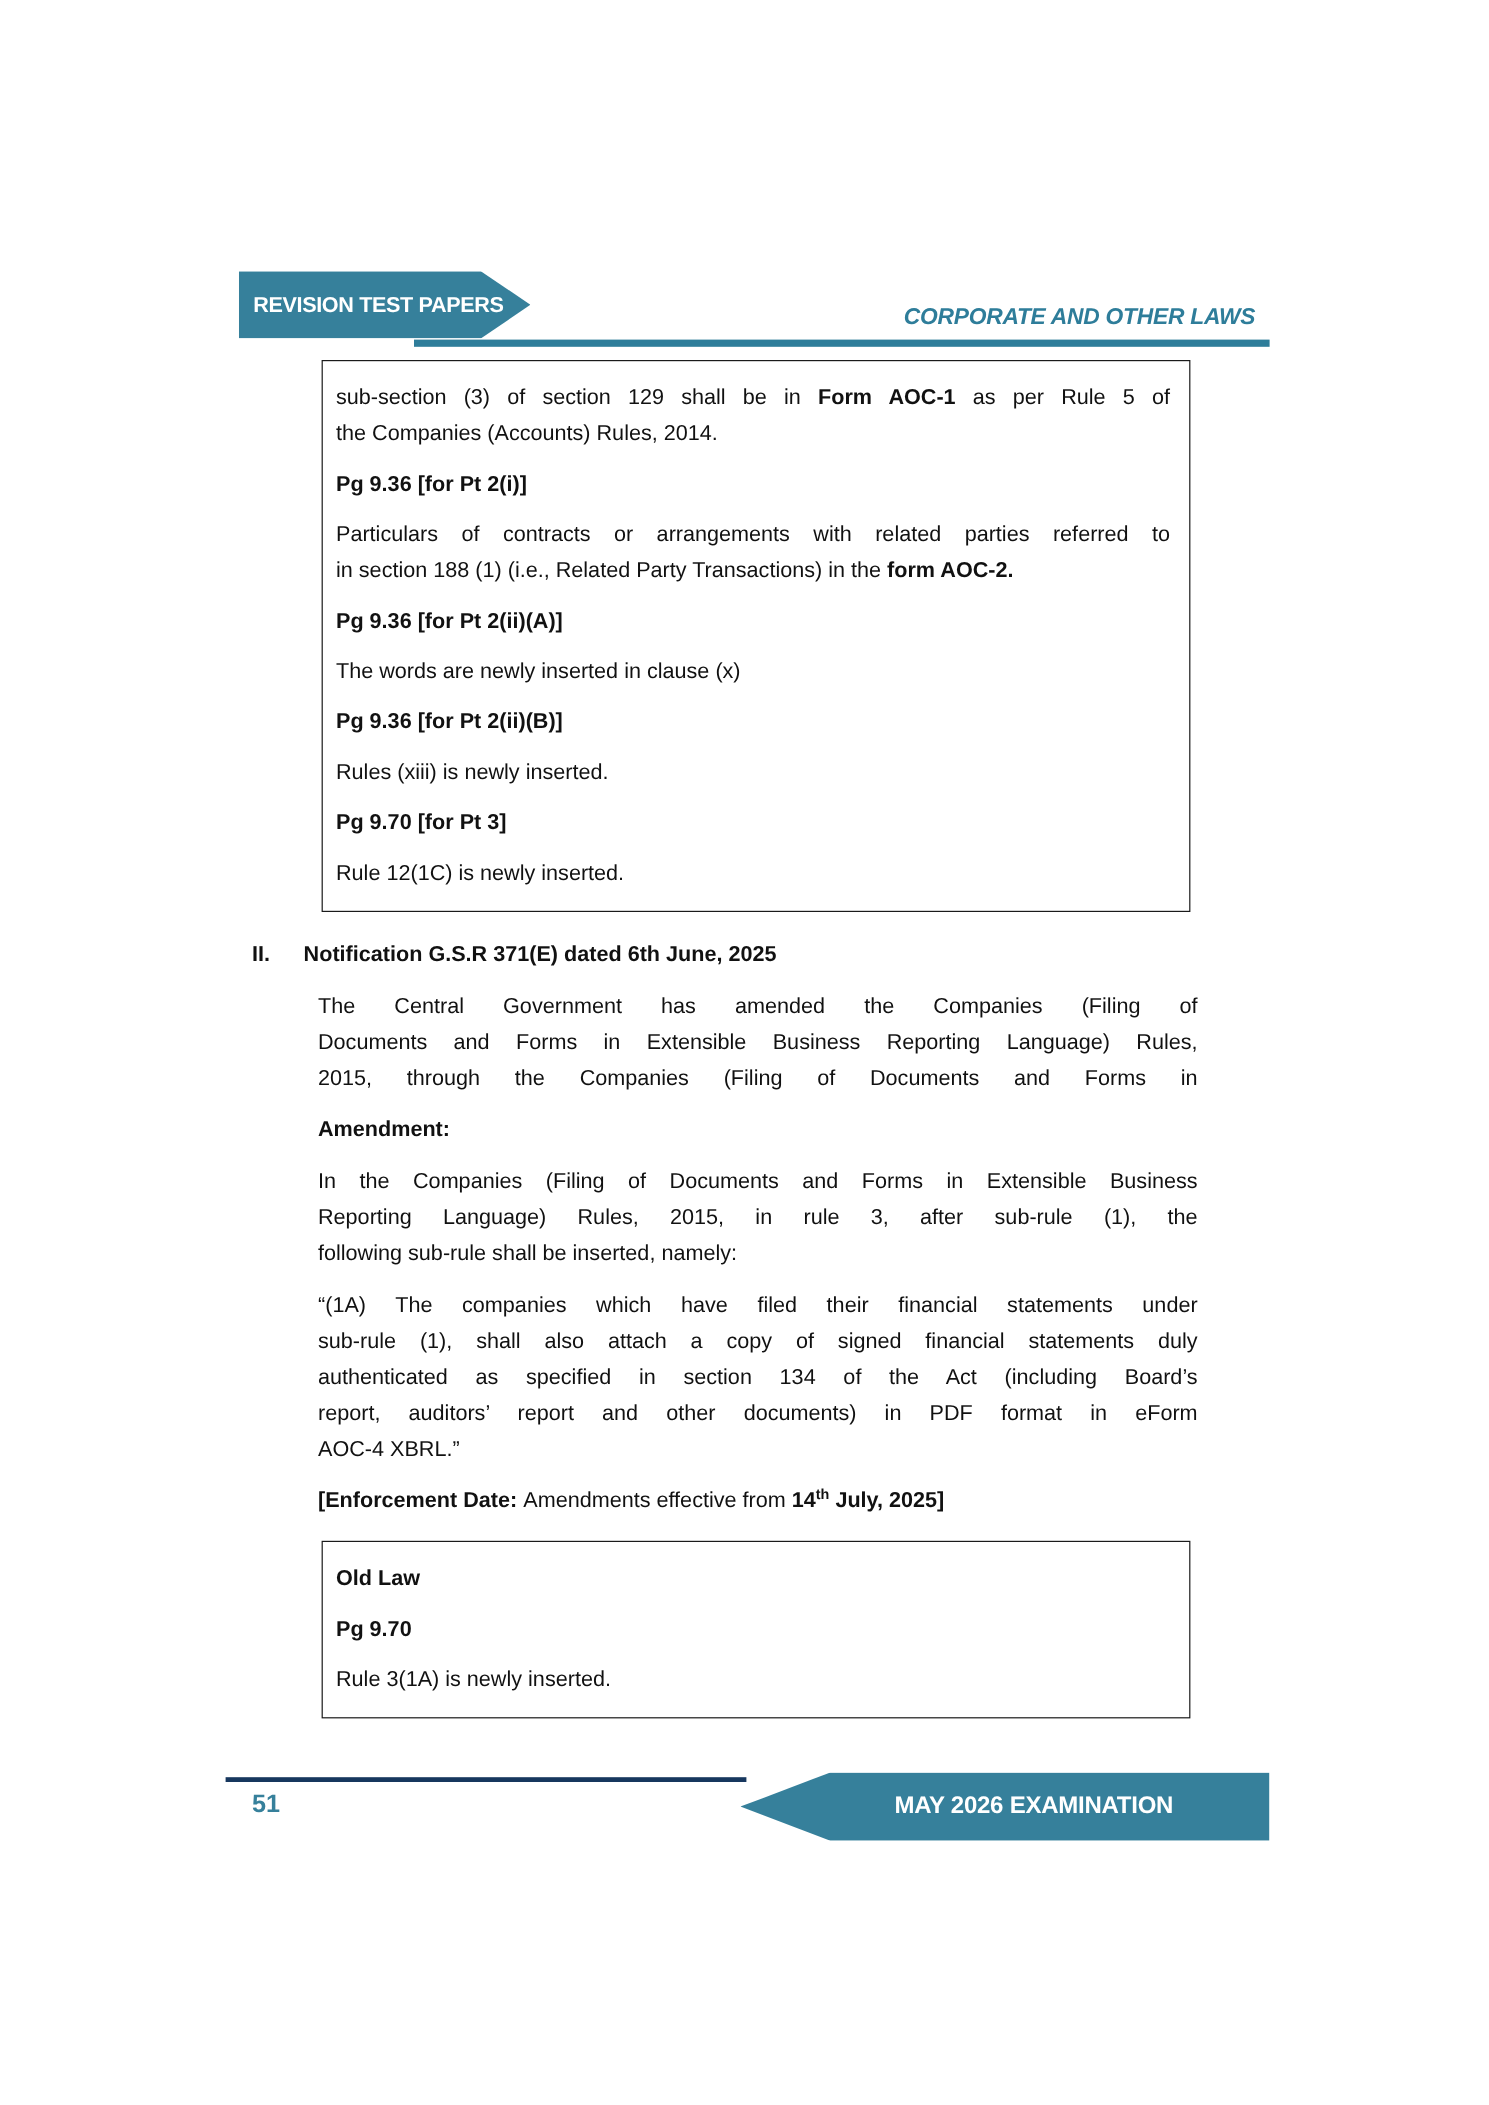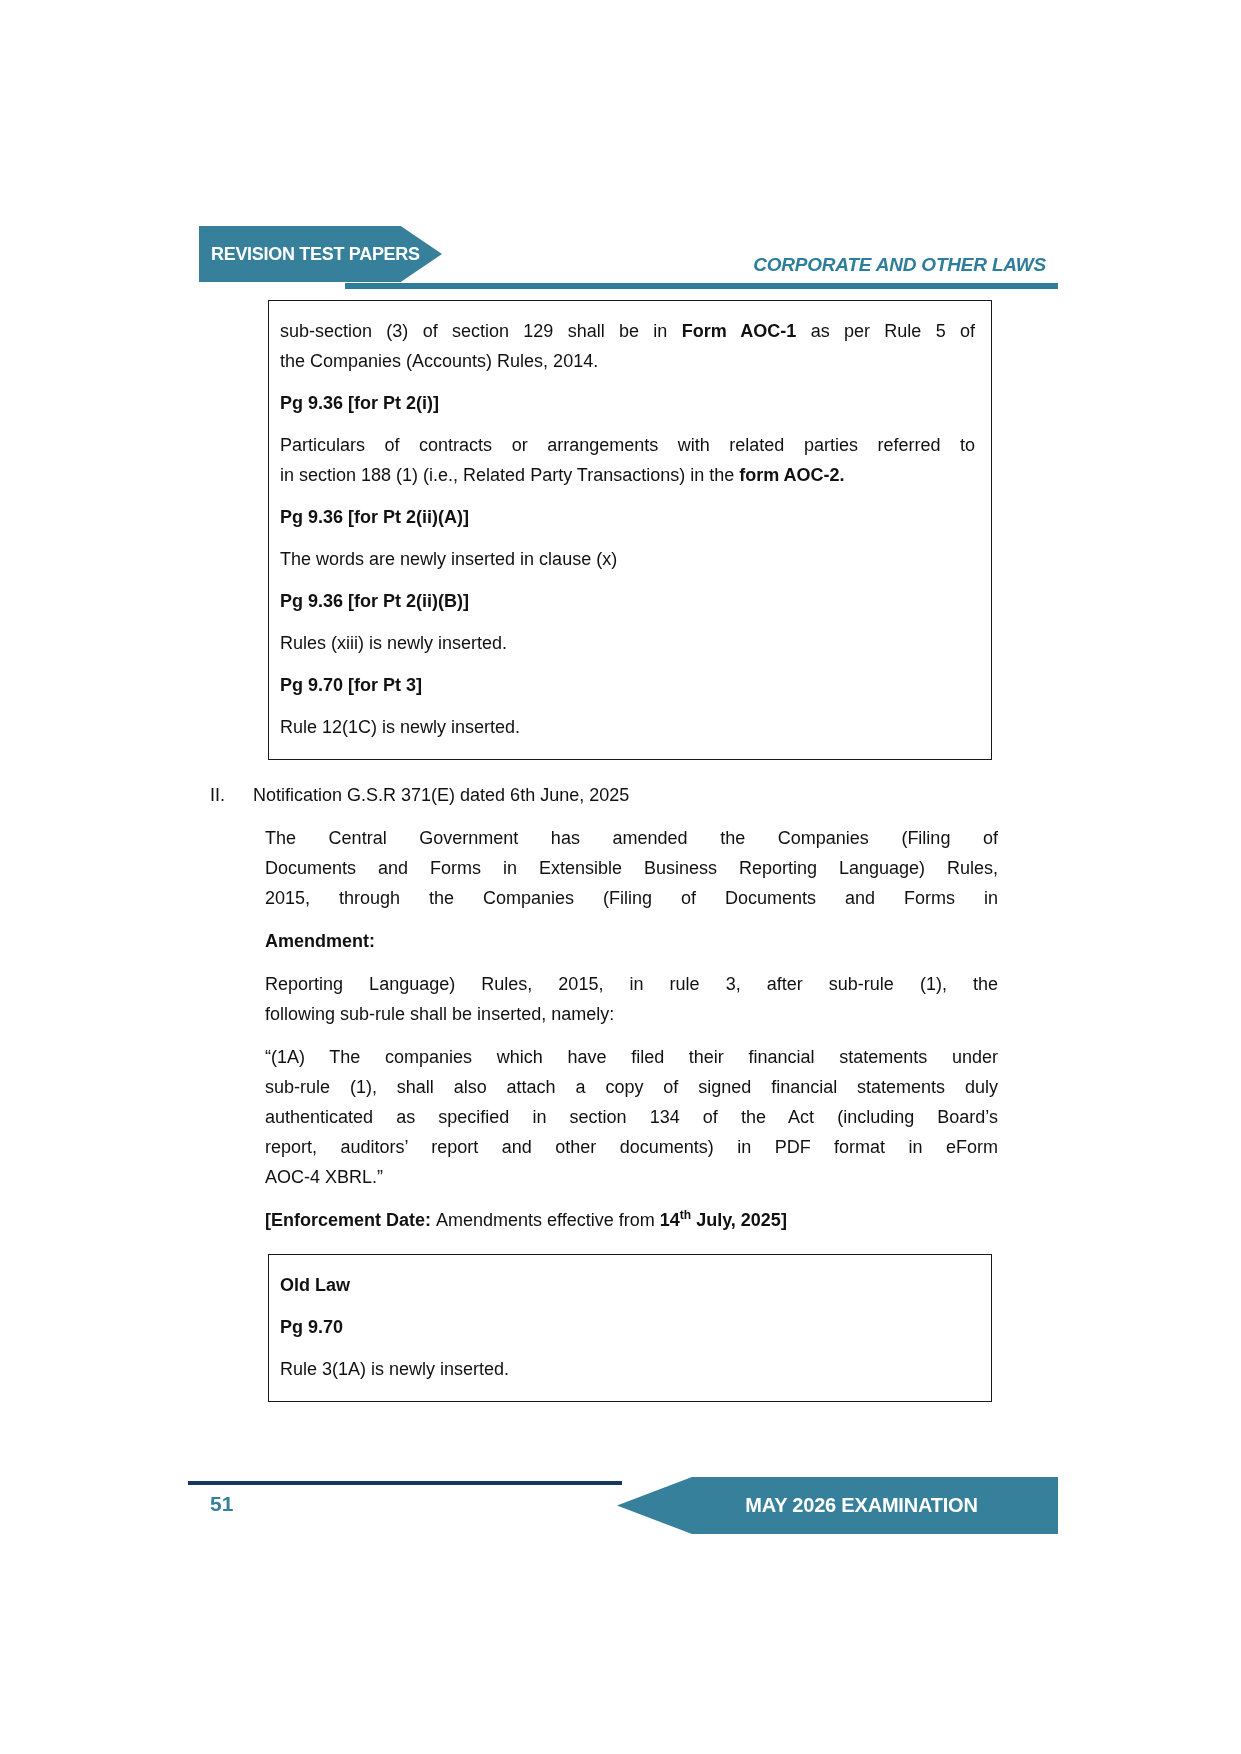--- a/index.html
+++ b/index.html
@@ -48,21 +48,21 @@
     padding:3px 16px 5px 11px;
   }
   .blk{margin:13px 12px;}
   .law-box .blk{margin:12px 0;}
   .b{font-weight:bold;}
   .blk.heading{font-weight:bold;}
   .line{min-height:30px;}
   .jline{text-align:justify;text-align-last:justify;}
   sup{font-size:12px;line-height:0;vertical-align:super;}
   .section-heading{
-    display:flex;margin:20px 0 2px 0;font-weight:normal;
+    display:flex;margin:20px 0 2px 0;font-weight:bold;
   }
   .sec-num{width:43px;flex:none;}
   .paras{margin-left:43px;width:757px;}
   .box2{margin-top:19px;}
   
   .footer-rule{
     position:absolute;left:188px;top:1481px;width:434px;height:4px;
     background:var(--footer-rule);
   }
   .footer-banner{
@@ -133,20 +133,21 @@
     <div class="paras">
         <div class="blk body">
           <div class="line jline"><span>The Central Government has amended the Companies (Filing of</span></div>
           <div class="line jline"><span>Documents and Forms in Extensible Business Reporting Language) Rules,</span></div>
           <div class="line jline"><span>2015, through the Companies (Filing of Documents and Forms in</span></div>
         </div>
         <div class="blk heading">
           <div class="line"><span class="b">Amendment:</span></div>
         </div>
         <div class="blk body">
+          <div class="line jline"><span>In the Companies (Filing of Documents and Forms in Extensible Business</span></div>
           <div class="line jline"><span>Reporting Language) Rules, 2015, in rule 3, after sub-rule (1), the</span></div>
           <div class="line"><span>following sub-rule shall be inserted, namely:</span></div>
         </div>
         <div class="blk body">
           <div class="line jline"><span>“(1A) The companies which have filed their financial statements under</span></div>
           <div class="line jline"><span>sub-rule (1), shall also attach a copy of signed financial statements duly</span></div>
           <div class="line jline"><span>authenticated as specified in section 134 of the Act (including Board’s</span></div>
           <div class="line jline"><span>report, auditors’ report and other documents) in PDF format in eForm</span></div>
           <div class="line"><span>AOC-4 XBRL.”</span></div>
         </div>

